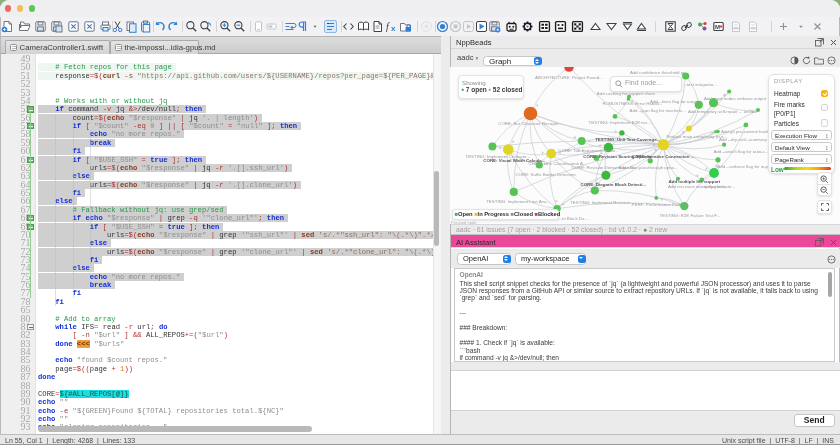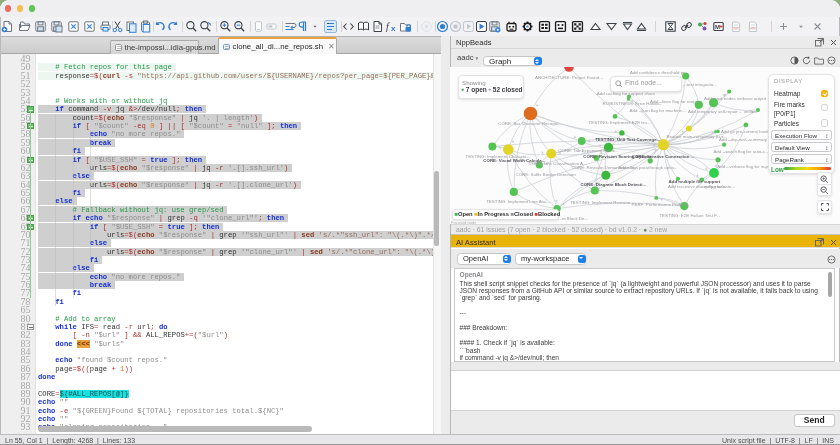--- a/index.html
+++ b/index.html
@@ -44,21 +44,21 @@
 #vthumb{left:433.8px;top:171px;width:5.4px;height:75px;background:#b9b9b9;border-radius:3px}
 #hthumb{left:38px;top:425.6px;width:274px;height:6px;background:#b9b9b9;border-radius:3px}
 
 #split{left:440.5px;top:36px;width:9.5px;height:397.5px;background:#ececec}
 #splitline{left:450px;top:36px;width:1px;height:397.5px;background:#b5b5b5}
 .ptitle{font-size:7.6px;color:#2a2a2a}
 #np_title{left:451px;top:36px;width:389px;height:12.5px;background:#ebebeb;border-bottom:1px solid #d6d6d6}
 #np_tools{left:451px;top:48.5px;width:389px;height:18.5px;background:#ebebeb}
 #np_canvas{left:450px;top:67px;width:390px;height:157px;background:#fcfcfc;overflow:hidden}
 #np_status{left:451px;top:224px;width:389px;height:10px;background:#ebebeb;border-top:1px solid #d8d8d8;font-size:6.8px;color:#a2a2a6;line-height:10px;white-space:nowrap}
-#ai_title{left:451px;top:234px;width:389px;height:14px;background:#eab308;border-top:1px solid #c2c2c2;border-bottom:1px solid #dedede}
+#ai_title{left:451px;top:234px;width:389px;height:14px;background:#ec4899;border-top:1px solid #c2c2c2;border-bottom:1px solid #dedede}
 #ai_tools{left:451px;top:249px;width:389px;height:18.5px;background:#ebebeb}
 #ai_content{left:453.5px;top:267.5px;width:381px;height:94px;background:#fff;border:1px solid #c9c9c9;overflow:hidden}
 #ai_content .tx{position:absolute;left:5px;font-size:6.6px;line-height:7.45px;color:#3a3a3a;white-space:nowrap}
 #ai_gap{left:451px;top:361.5px;width:389px;height:8px;background:#ebebeb}
 #ai_input{left:450.5px;top:369.5px;width:389.5px;height:41.5px;background:#fff;border-top:1px solid #d2d2d2;border-bottom:1px solid #d2d2d2}
 #ai_send{left:451px;top:411px;width:389px;height:22.5px;background:#ebebeb}
 #sendbtn{left:794px;top:414px;width:40.5px;height:12.5px;background:#fff;border:1px solid #c6c6c6;border-radius:3px;font-size:8.5px;font-weight:bold;color:#1f1f1f;text-align:center;line-height:11.5px}
 
 .card{position:absolute;background:#fff;border:1px solid #e3e3e6;border-radius:4px;box-shadow:0 1px 2.5px rgba(0,0,0,0.12)}
 .sel2{position:absolute;background:#fff;border:1px solid #c6c6c9;border-radius:3.5px;font-size:8px;color:#1d1d1f;white-space:nowrap}
@@ -313,22 +313,22 @@
     <em style="left:215.5px"></em>
     <em style="left:249.5px"></em>
     <em style="left:281.5px"></em>
     <em style="left:340.5px"></em>
     <em style="left:416.5px"></em>
     <em style="left:434.5px"></em>
     <em style="left:655.0px"></em>
     <em style="left:771.0px"></em>
   </div>
 <div id="tabbar" class="abs">
+    <div class="tab" style="left:5px;width:105px"><span class="ticon"></span>CameraController1.swift</div>
     <div class="tab" style="left:110px;width:89px"><span class="ticon"></span>the-impossi...idia-gpus.md</div>
-    <div class="tab" id="tab3" style="left:218px;top:0;width:119px"><span class="ticon"></span>clone_all_di...ne_repos.sh<span class="tclose">✕</span></div>
   </div>
 <div class="abs" style="left:0;top:54px;width:459px;height:379.5px;background:#fff;overflow:hidden">
     <div id="code">
       <div class="cl" style="top:1.10px"></div>
       <div class="cl" style="top:9.47px"><b class="tint"><i class="t">    </i><i class="c"># Fetch repos for this page</i></b></div>
       <div class="cl" style="top:17.84px"><b class="tint"><i class="t">    </i><i class="t">response</i><i class="o">=</i><i class="o">$(</i><i class="m">curl</i><i class="t"> </i><i class="o">-s</i><i class="t"> </i><i class="u">"https://api.github.com/users/${USERNAME}/repos?per_page=${PER_PAGE}&amp;page=${page}"</i></b></div>
       <div class="cl" style="top:26.21px"></div>
       <div class="cl" style="top:34.58px"><i class="t">    </i></div>
       <div class="cl" style="top:42.95px"><i class="t">    </i><i class="c"># Works with or without jq</i></div>
       <div class="cl" style="top:51.32px"><b class="sel"><i class="t">    </i><i class="k">if</i><i class="t"> command </i><i class="o">-v</i><i class="t"> jq </i><i class="o">&amp;&gt;</i><i class="t">/dev/null</i><i class="o">;</i><i class="t"> </i><i class="k">then</i></b></div>

